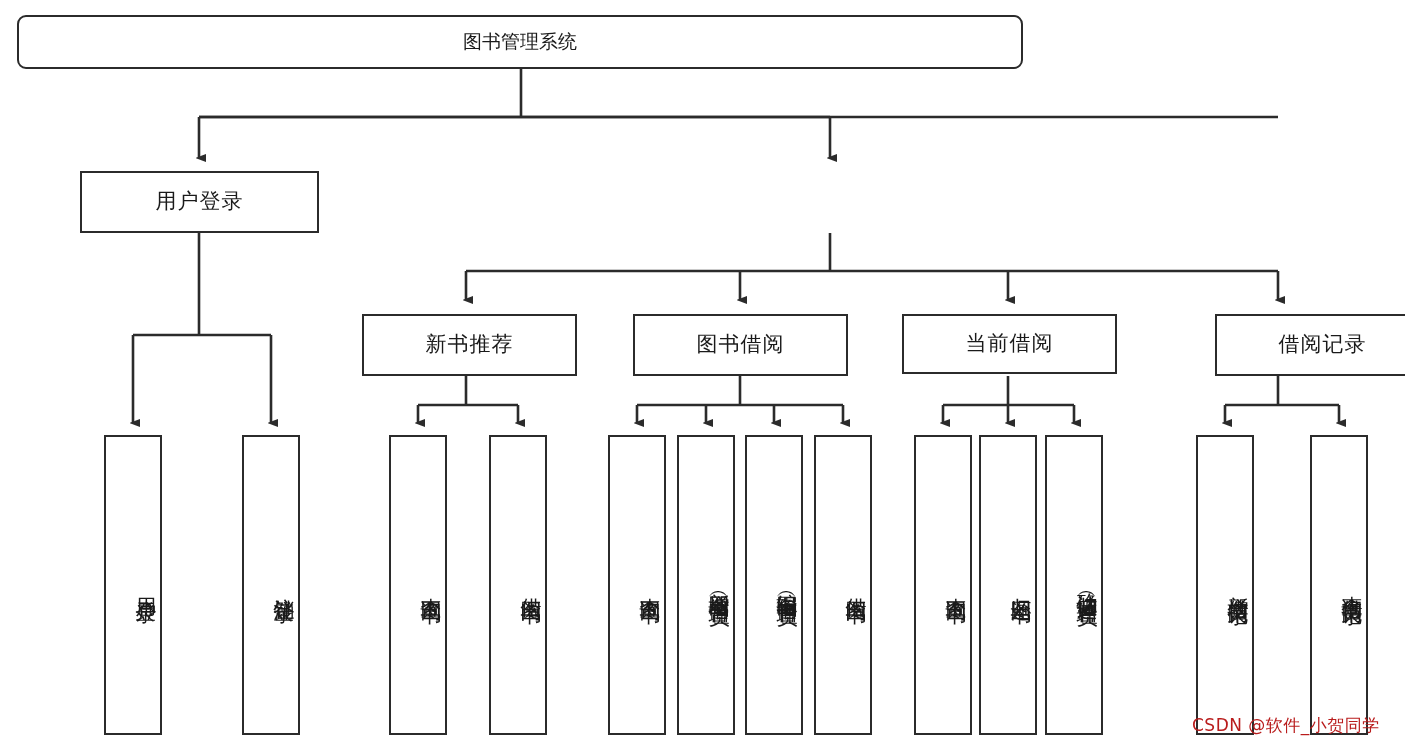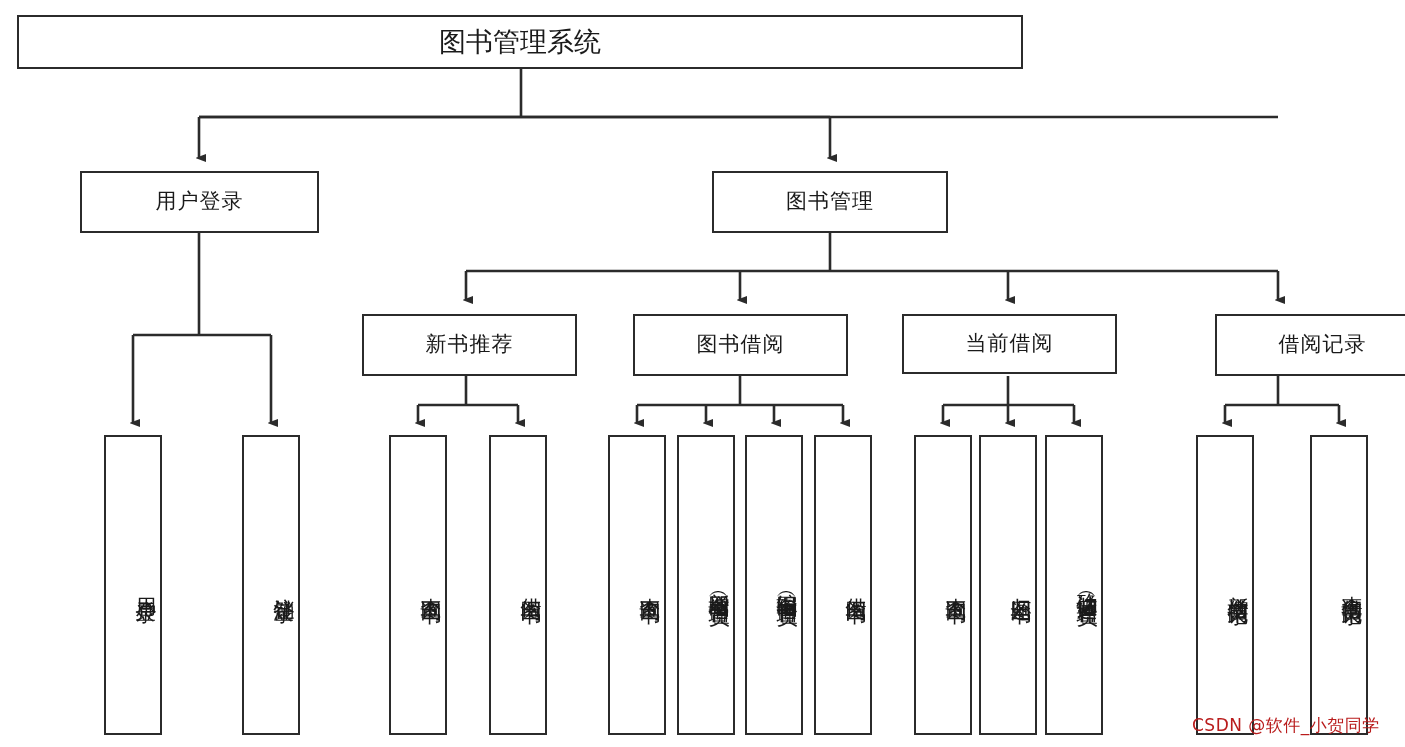--- a/index.html
+++ b/index.html
@@ -34,21 +34,22 @@
     align-items: center;
     justify-content: center;
     color: #1a1a1a;
   }
   .node.h {
     font-size: 21px;
     letter-spacing: 1px;
     line-height: 1.1;
   }
   .node.root {
-    font-size: 27px;
+    font-size: 19px;
+    border-radius: 9px;
   }
   .node.v {
     writing-mode: vertical-rl;
     text-orientation: upright;
     font-size: 21px;
     letter-spacing: 2px;
     padding-top: 6px;
     padding-bottom: 6px;
     align-items: flex-start;
     justify-content: center;
@@ -123,23 +124,20 @@
     </g>
   </svg>
 
   <div class="node root" style="left:17px; top:15px; width:1006px; height:54px;">
     <span>图书管理系统</span>
   </div>
 
   <div class="node h" style="left:80px; top:171px; width:239px; height:62px;">
     <span>用户登录</span>
   </div>
-  <div class="node h" style="left:712px; top:171px; width:236px; height:62px;">
-    <span>图书管理</span>
-  </div>
 
   <div class="node h" style="left:362px; top:314px; width:215px; height:62px;">
     <span>新书推荐</span>
   </div>
   <div class="node h" style="left:633px; top:314px; width:215px; height:62px;">
     <span>图书借阅</span>
   </div>
   <div class="node h" style="left:902px; top:314px; width:215px; height:60px;">
     <span>当前借阅</span>
   </div>

